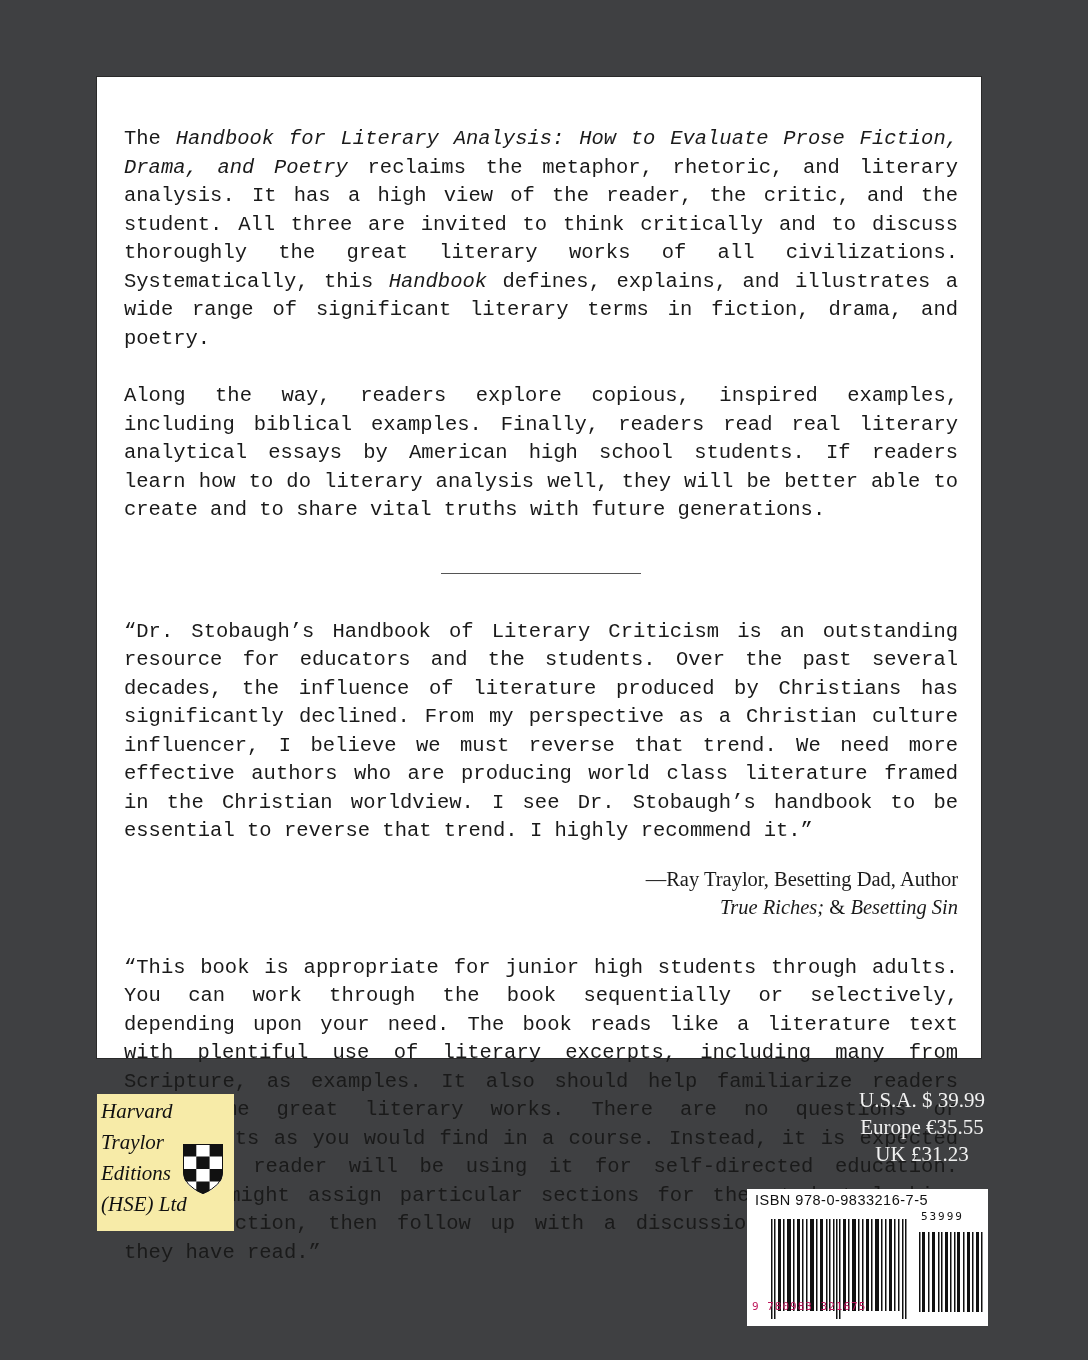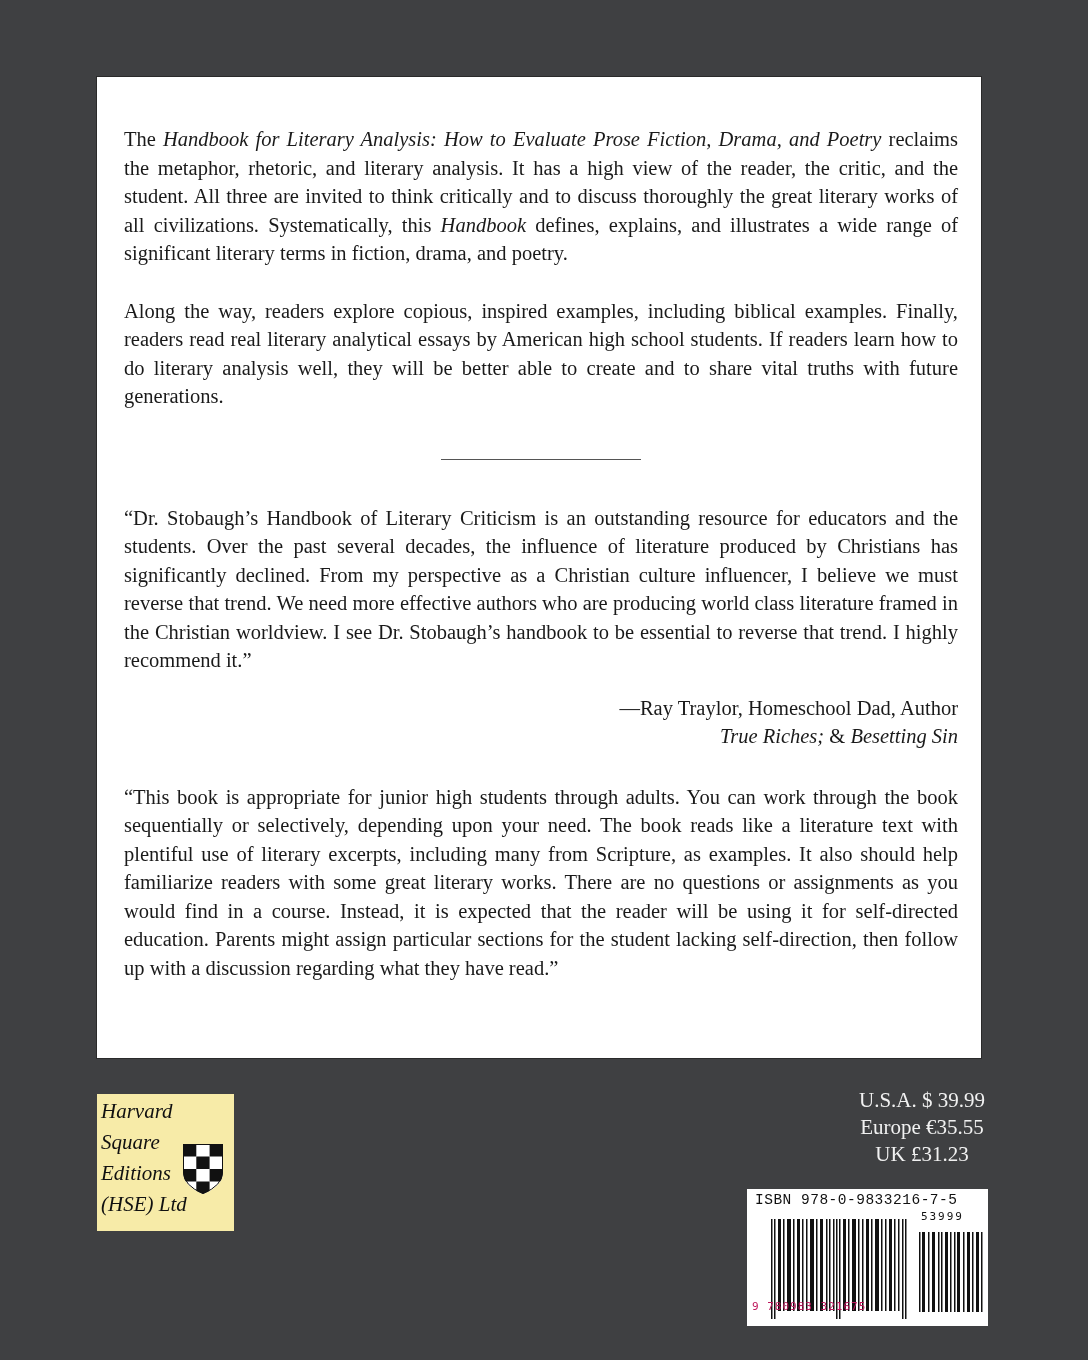--- a/index.html
+++ b/index.html
@@ -1,58 +1,58 @@
 <!DOCTYPE html>
 <html><head>
 <meta charset="utf-8">
 <style>
   html,body{margin:0;padding:0;}
   body{width:1088px;height:1360px;background:#3f4042;position:relative;overflow:hidden;font-family:"Liberation Serif","DejaVu Serif",serif;}
   .panel{position:absolute;left:96px;top:76px;width:886px;height:983px;background:#ffffff;border:1px solid #2a2a2a;box-sizing:border-box;}
   .content{position:absolute;left:27px;top:48px;width:834px;color:#1a1a1a;font-size:20.5px;line-height:28.5px;text-align:justify;}
-  .content p{margin:0;}
+  .content p{margin:0;font-family:Liberation Mono, monospace;}
   .p2{margin-top:29px !important;}
   .rule{width:200px;height:0;border-top:1.5px solid #555;margin:48px auto 44px auto;}
   .attr{text-align:right;}
   .attr1{margin-top:19px;}
   .q2{margin-top:32px !important;}
   .attr2{margin-top:10px;}
   i{font-style:italic;text-align:right;}
   .logo{position:absolute;left:97px;top:1094px;width:137px;height:137px;background:#f7eba8;}
   .logo-text{position:absolute;left:4px;top:2px;font-family:"Liberation Serif",serif;font-style:italic;font-size:21px;line-height:31px;color:#111;}
   .shield{position:absolute;left:86px;top:50px;width:40px;height:50px;}
   .prices{position:absolute;right:103px;top:1087px;color:#f1f1f1;font-size:21px;line-height:27px;text-align:center;}
   .barcode{position:absolute;left:747px;top:1189px;width:241px;height:137px;background:#fff;}
-  .isbn-text{position:absolute;left:8px;top:3px;font-family:Liberation Mono, monospace;font-size:14.5px;color:#111;letter-spacing:0.5px;}
+  .isbn-text{position:absolute;left:8px;top:3px;font-family:Liberation Sans, sans-serif;font-size:14.5px;color:#111;letter-spacing:0.5px;}
   .price-code{position:absolute;right:24px;top:21px;font-family:"DejaVu Sans Mono",monospace;font-size:11px;color:#111;letter-spacing:2px;}
   .bars{position:absolute;left:24px;top:20px;}
   .bars2{position:absolute;left:172px;top:43px;}
   .barnum{position:absolute;left:5px;top:111px;font-family:"DejaVu Sans Mono",monospace;font-size:11px;color:#be185d;letter-spacing:1px;}
 </style>
 </head>
 <body>
 
 <div class="panel">
   <div class="content">
     <p><span>The </span><i>Handbook for Literary Analysis: How to Evaluate Prose Fiction, Drama, and Poetry</i><span> reclaims the metaphor, rhetoric, and literary analysis. It has a high view of the reader, the critic, and the student. All three are invited to think critically and to discuss thoroughly the great literary works of all civilizations. Systematically, this </span><i>Handbook</i><span> defines, explains, and illustrates a wide range of significant literary terms in fiction, drama, and poetry.</span></p>
     <p class="p2">Along the way, readers explore copious, inspired examples, including biblical examples. Finally, readers read real literary analytical essays by American high school students.  If readers learn how to do literary analysis well, they will be better able to create and to share vital truths with future generations.</p>
     <div class="rule"></div>
     <p>“Dr. Stobaugh’s Handbook of Literary Criticism is an outstanding resource for educators and the students.  Over the past several decades, the influence of literature produced by Christians has significantly declined.  From my perspective as a Christian culture influencer, I  believe we must reverse that trend.  We need more effective authors who are producing world class literature framed in the Christian worldview.  I see Dr. Stobaugh’s handbook to be essential to reverse that trend.  I highly recommend it.”</p>
     <div class="attr attr1">
-      <div>—Ray Traylor, Homeschool Dad, Author</div>
+      <div>—Ray Traylor, Besetting Dad, Author</div>
       <div><i>True Riches;</i><span> &amp; </span><i>Besetting Sin</i></div>
     </div>
     <p class="q2">“This book is appropriate for junior high students through adults. You can work through the book sequentially or selectively, depending upon your need. The book reads like a literature text with plentiful use of literary excerpts, including many from Scripture, as examples. It also should help familiarize readers with some great literary works. There are no questions or assignments as you would find in a course. Instead, it is expected that the reader will be using it for self-directed education. Parents might assign particular sections for the student lacking self-direction, then follow up with a discussion regarding what they have read.”</p>
   </div>
 </div>
 
 <div class="logo">
   <div class="logo-text">
     <div>Harvard</div>
-    <div>Square</div>
+    <div>Traylor</div>
     <div>Editions</div>
     <div>(HSE) Ltd</div>
   </div>
   <svg class="shield" viewBox="0 0 40 50">
     <defs>
         <clipPath id="sh">
           <path d="M0,0 H40 V28 Q40,42 20,50 Q0,42 0,28 Z"></path>
         </clipPath>
       </defs>
     <g clip-path="url(#sh)">

